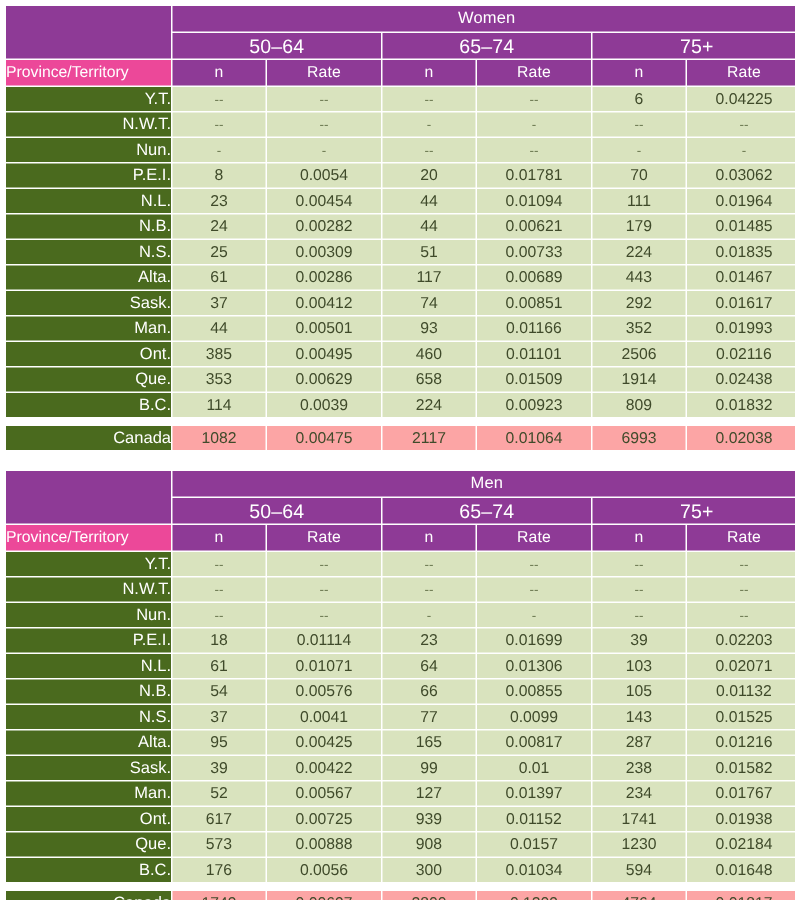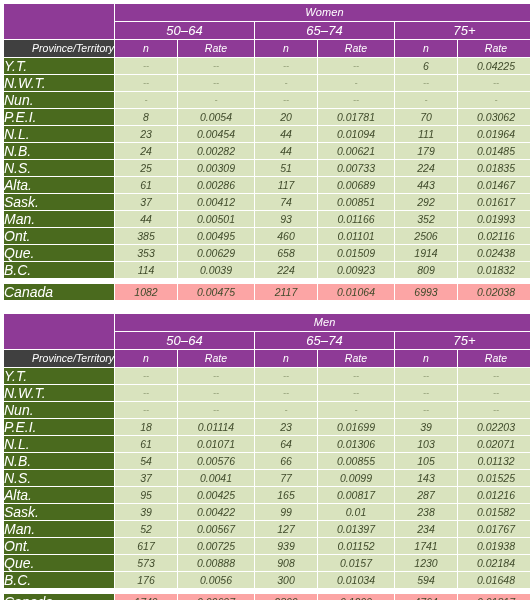--- a/index.html
+++ b/index.html
@@ -9,21 +9,21 @@
     background: #ffffff;
     font-family: "Liberation Sans", sans-serif;
   }
   #page {
     width: 530px; height: 600px;
     background: #ffffff;
     position: relative;
     overflow: hidden;
     padding: 3px 0 0 3px;
   }
-  .tbl-wrap { width: 486px; margin: 0 0 12px 0; font-style: italic; }
+  .tbl-wrap { width: 486px; margin: 0 0 12px 0; }
   table.grid {
     border-collapse: separate;
     border-spacing: 1px;
     width: 486px;
     table-layout: fixed;
     background: #ffffff;
   }
   table.grid td, table.grid th {
     padding: 0;
     margin: 0;
@@ -41,35 +41,36 @@
     line-height: 17px;
     white-space: nowrap;
   }
   .hdr-sex { font-size: 11px; }
   .hdr-age { font-size: 13px; }
   .hdr-sub { font-size: 10.5px; }
   .hdr-corner {
     background: #8e3a96;
   }
   .hdr-prov {
-    background: #404040;
+    background: #ec4899;
     color: #ffffff;
     font-weight: bold;
     font-size: 10.5px;
-    text-align: right;
+    text-align: left;
     height: 17px;
     line-height: 17px;
     white-space: nowrap;
   }
   
   .rowlab {
     background: #4a6a1e;
     color: #ffffff;
     font-weight: bold;
-    font-size: 14px;
+    font-size: 11px;
+    text-align: right;
     padding-right: 7px;
     height: 16px;
     line-height: 16px;
     white-space: nowrap;
   }
   .val {
     background: #d9e3be;
     color: #3f4a2a;
     font-size: 10.5px;
     text-align: center;

